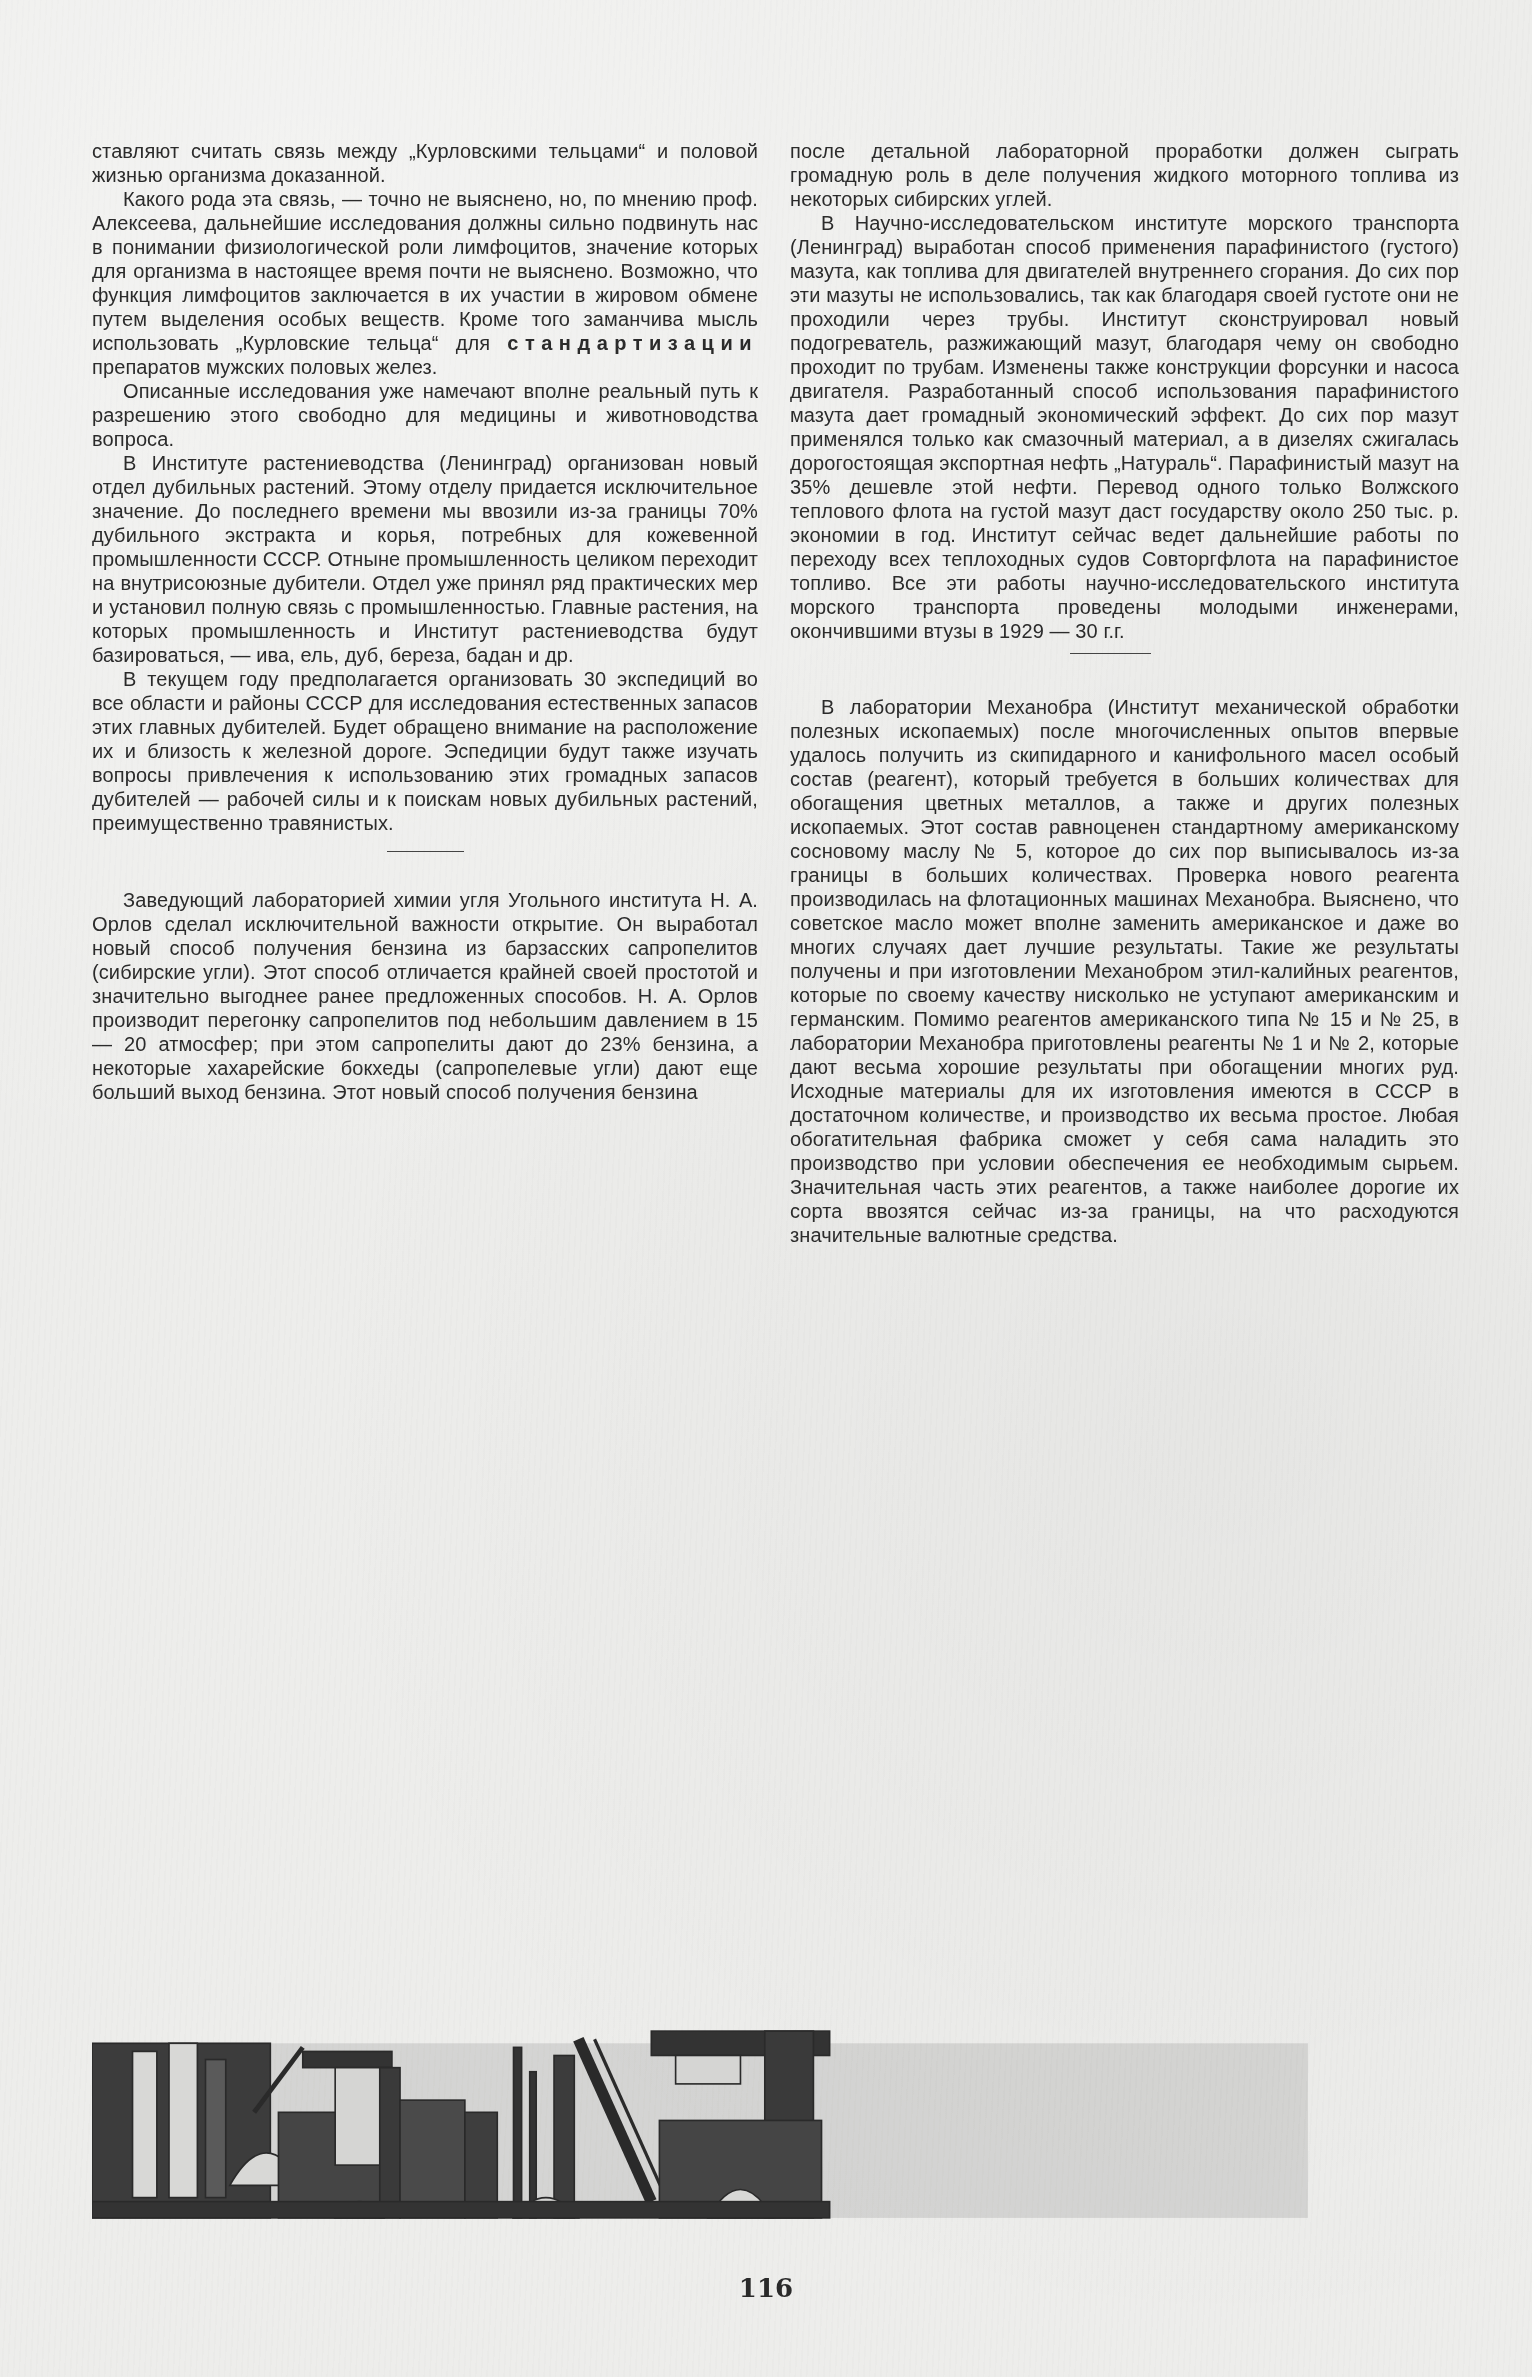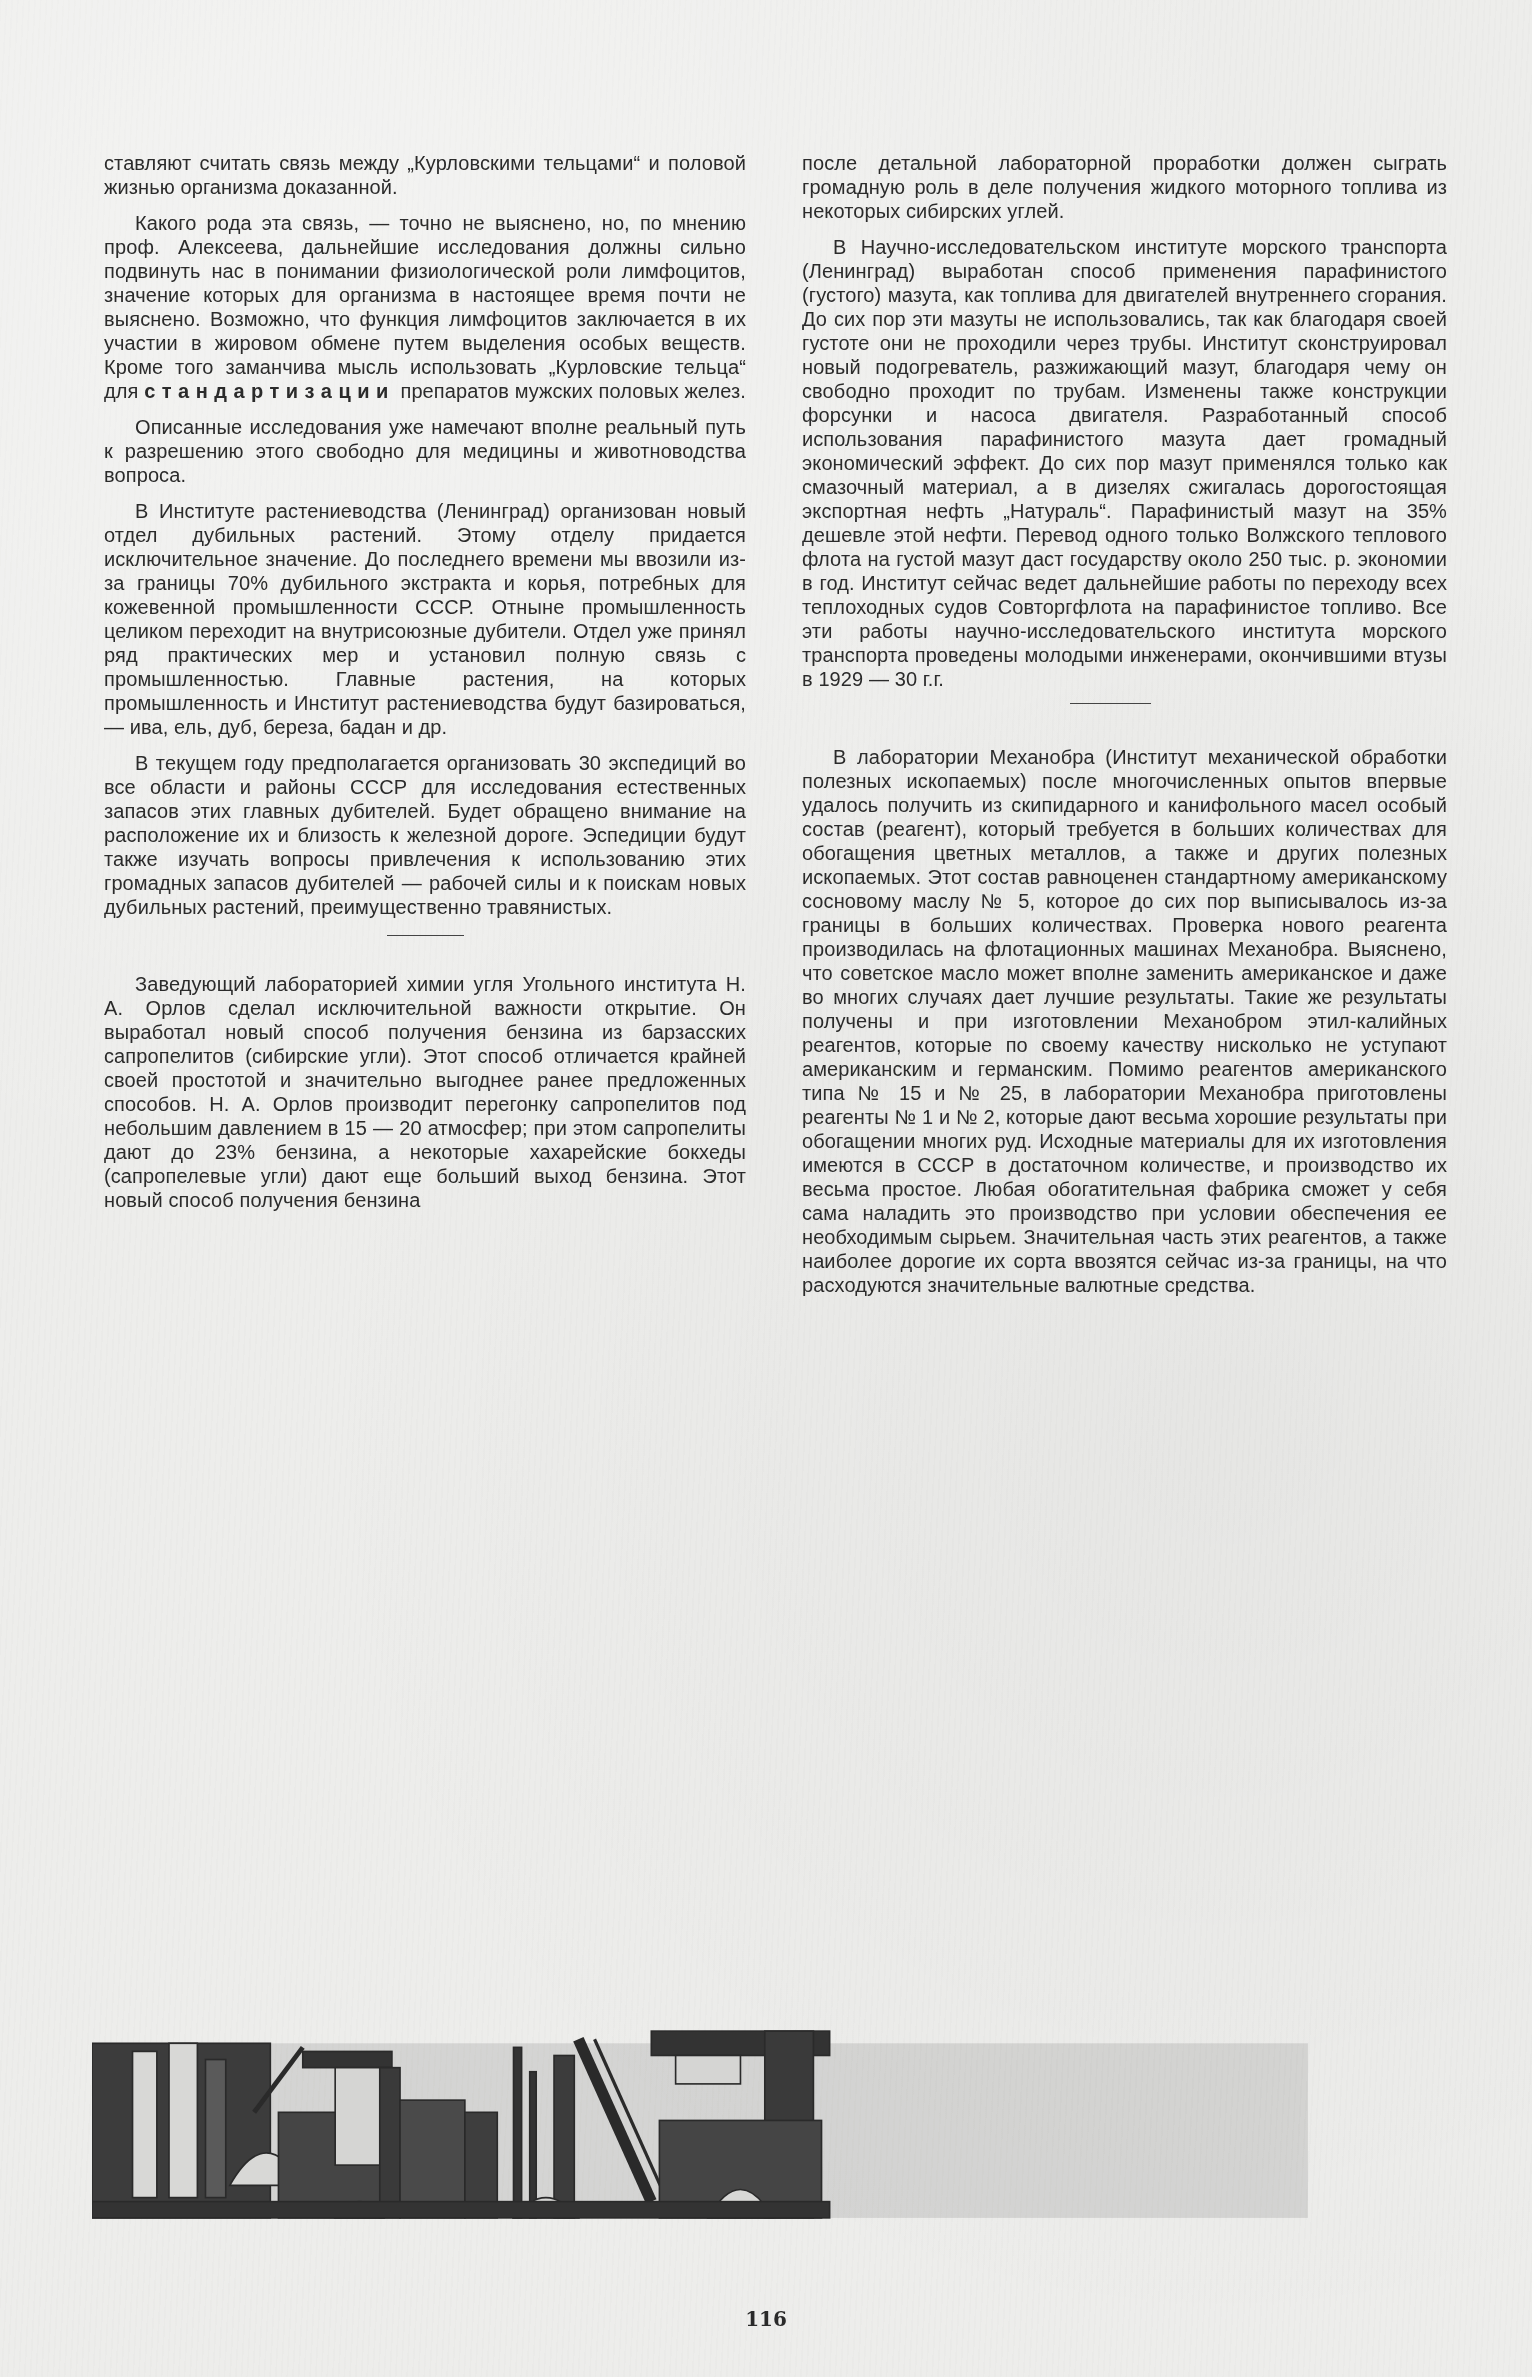--- a/index.html
+++ b/index.html
@@ -23,21 +23,21 @@
     top: 139px;
     font-family: "Liberation Sans Narrow", "Liberation Sans", sans-serif;
     font-size: 20px;
     line-height: 24px;
     text-align: justify;
     hyphens: manual;
     letter-spacing: 0.1px;
   }
   .col-left { left: 92px; width: 666px; }
   .col-right { left: 790px; width: 669px; }
-  .col p { margin: 12px; text-indent: 0; }
+  .col p { margin: 0; text-indent: 0; }
   .col p.indent { text-indent: 31px; }
   .spaced { letter-spacing: 6.5px; font-weight: bold; }
   h2.section-heading {
     font-family: "Liberation Sans", "DejaVu Sans", sans-serif;
     font-weight: bold;
     font-size: 35px;
     line-height: 37px;
     margin: 49px 0 18px 6.5px;
     color: #262626;
     text-align: left;
@@ -54,23 +54,22 @@
     left: 92px; top: 2023px;
     width: 1378px; height: 203px;
   }
   .page-number {
     position: absolute;
     left: 0; width: 1532px;
     top: 2273px;
     text-align: center;
     font-family: "DejaVu Serif", "Liberation Serif", serif;
     font-weight: bold;
-    font-size: 20px;
+    font-size: 26px;
     color: #2a2a2a;
-    margin-top: 34px;
   }
 </style>
 </head>
 <body>
 
 <div class="paper-noise"></div>
 
 <div class="col col-left">
   <p>ставляют считать связь между „Курловскими тельцами“ и половой жизнью организма доказанной.</p>
   <p class="indent"><span>Какого рода эта связь, — точно не выяснено, но, по мнению проф. Алексеева, дальнейшие исследования должны сильно подвинуть нас в понимании физиологической роли лимфоцитов, значение которых для организма в настоящее время почти не выяснено. Возможно, что функция лимфоцитов заключается в их участии в жировом обмене путем выделения особых веществ. Кроме того заманчива мысль использовать „Курловские тельца“ для </span><span class="spaced">стандартизации</span><span> препаратов мужских половых желез.</span></p>

